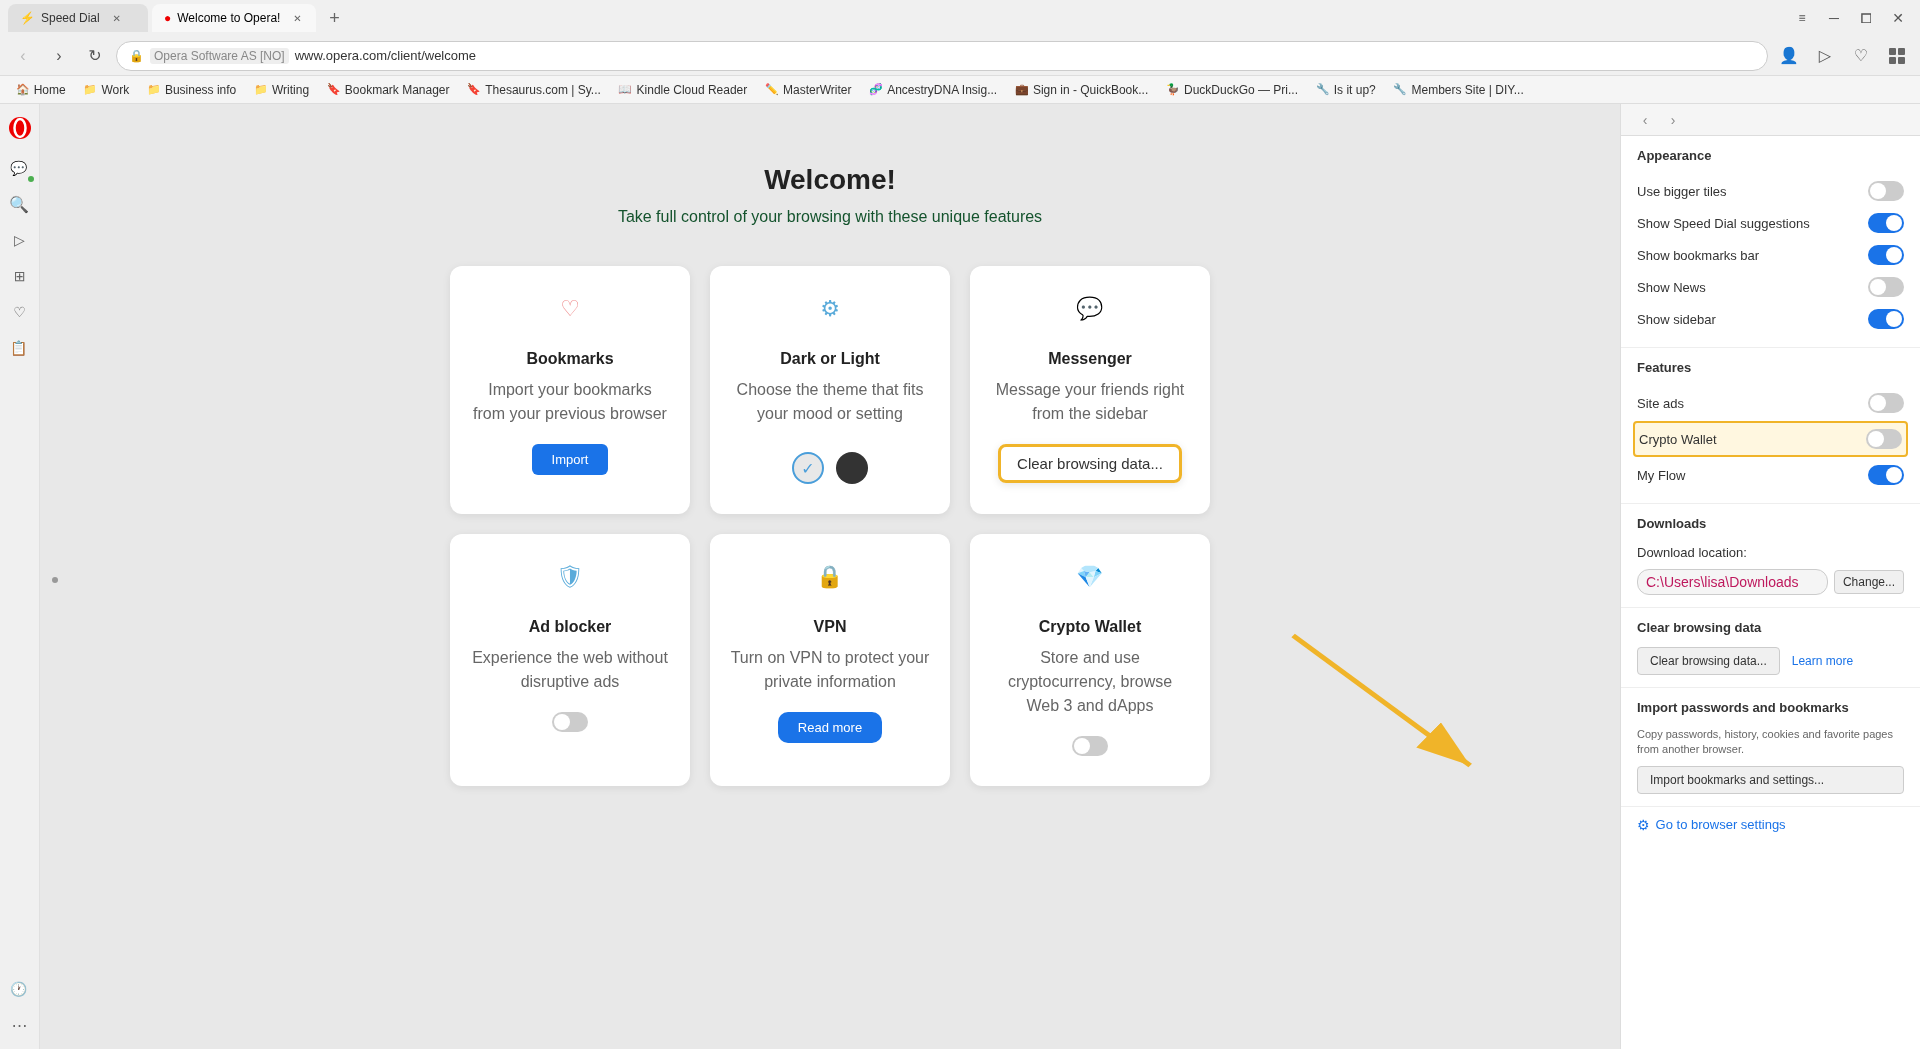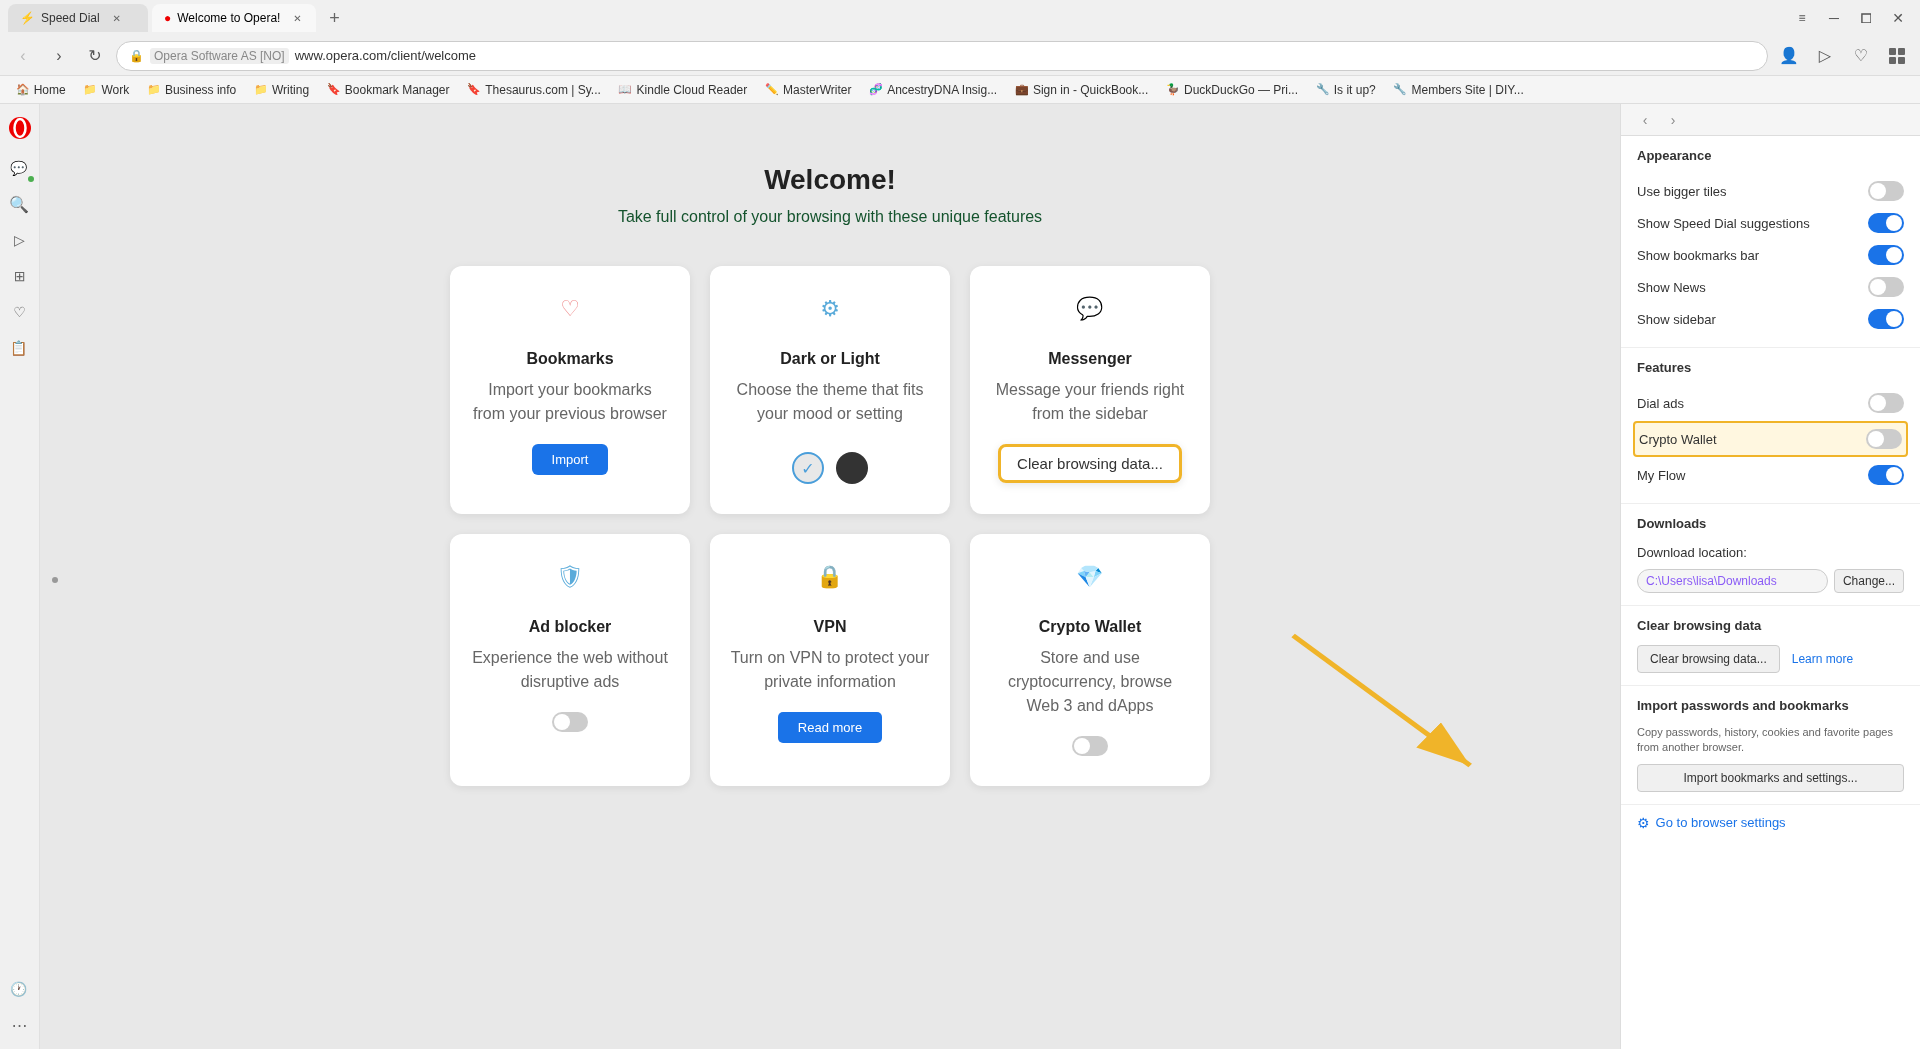--- a/index.html
+++ b/index.html
@@ -52,46 +52,46 @@
     .welcome-subtitle { font-size: 16px; color: #14532d; margin-bottom: 40px; }
 
     
     .cards-grid { display: grid; grid-template-columns: repeat(3, 240px); gap: 20px; }
     .feature-card { background: white; border-radius: 12px; padding: 30px 20px; display: flex; flex-direction: column; align-items: center; text-align: center; gap: 10px; min-height: 160px; box-shadow: 0 2px 8px rgba(0,0,0,0.08); }
     .card-icon { font-size: 24px; color: #4a9eda; margin-bottom: 4px; }
     .card-title { font-size: 16px; font-weight: 700; color: #222; margin-top: 14px; }
     .card-desc { font-size: 16px; color: #666; line-height: 1.5; }
     .card-action { margin-top: 8px; }
     .btn-primary { background: #1a73e8; color: white; border: none; border-radius: 6px; padding: 8px 20px; font-size: 13px; cursor: pointer; font-weight: 500; }
-    .btn-secondary { background: #1a73e8; color: white; border: none; border-radius: 5px; padding: 8px 20px; font-size: 13px; cursor: pointer; }
+    .btn-secondary { background: #1a73e8; color: white; border: none; border-radius: 10px; padding: 8px 20px; font-size: 13px; cursor: pointer; }
     .theme-options { display: flex; gap: 12px; align-items: center; margin-top: 8px; }
     .theme-check { width: 32px; height: 32px; border-radius: 50%; background: #e8e8e8; display: flex; align-items: center; justify-content: center; color: #4a9eda; font-size: 16px; border: 2px solid #4a9eda; cursor: pointer; }
     .theme-dark { width: 32px; height: 32px; border-radius: 50%; background: #333; cursor: pointer; }
 
     
     .clear-browse-btn { background: #f0f0f0; border: 3px solid #f0b429; border-radius: 8px; padding: 12px 20px; font-size: 15px; color: #333; cursor: pointer; font-weight: 500; box-shadow: 0 2px 8px rgba(0,0,0,0.1); }
 
     .toggle-switch { width: 36px; height: 20px; background: #ccc; border-radius: 10px; position: relative; cursor: pointer; }
     .toggle-switch.off { background: #ccc; }
     .toggle-switch::after { content: ''; width: 16px; height: 16px; background: white; border-radius: 50%; position: absolute; top: 2px; left: 2px; transition: left 0.2s; }
     .toggle-switch.on::after { left: 18px; background: white; }
     .toggle-switch.on { background: #1a73e8; }
 
     
     .settings-panel { width: 300px; background: white; border-left: 1px solid #ddd; overflow-y: auto; padding: 0; height: 100%; }
     .settings-section { padding: 12px 16px; border-bottom: 1px solid #eee; }
     .settings-section-title { font-size: 13px; font-weight: 600; color: #333; margin-bottom: 12px; }
     .settings-row { display: flex; justify-content: space-between; align-items: center; padding: 6px 0; }
     .settings-label { font-size: 13px; color: #333; }
     .download-location { display: flex; gap: 6px; align-items: center; margin-top: 8px; }
-    .download-path { font-size: 12px; color: #8b5cf6; background: #f5f5f5; border: 1px solid #ccc; border-radius: 12px; padding: 4px 8px; flex: 1; }
+    .download-path { font-size: 14px; color: #be185d; background: #f5f5f5; border: 1px solid #ccc; border-radius: 12px; padding: 4px 8px; flex: 1; }
     .change-btn { font-size: 12px; color: #333; background: #f0f0f0; border: 1px solid #ccc; border-radius: 4px; padding: 4px 8px; cursor: pointer; }
     .clear-btn { font-size: 12px; color: #333; background: #f0f0f0; border: 1px solid #ccc; border-radius: 4px; padding: 6px 12px; cursor: pointer; }
     .learn-more-link { font-size: 12px; color: #1a73e8; text-decoration: none; cursor: pointer; }
-    .import-btn { font-size: 12px; color: #333; background: #f0f0f0; border: 1px solid #ccc; border-radius: 4px; padding: 6px 12px; cursor: pointer; width: 100%; text-align: center; }
+    .import-btn { font-size: 12px; color: #333; background: #f0f0f0; border: 1px solid #ccc; border-radius: 4px; padding: 6px 12px; cursor: pointer; width: 100%; text-align: left; }
     .settings-desc { font-size: 11px; color: #666; margin-top: 4px; line-height: 1.4; }
     .go-settings-row { display: flex; align-items: center; gap: 6px; padding: 10px 16px; cursor: pointer; color: #1a73e8; font-size: 13px; }
 
     
     .crypto-highlight { background: rgba(255,200,50,0.15); border: 2px solid #f0b429; border-radius: 4px; }
 
     
     .annotation-box { border: 3px solid #f0b429; border-radius: 8px; padding: 8px 16px; background: rgba(255,255,255,0.9); }
 
     
@@ -362,21 +362,21 @@
         <div class="settings-row">
           <span class="settings-label">Show sidebar</span>
           <div class="toggle-switch on"></div>
         </div>
       </div>
 
       <div class="settings-section">
         <div class="settings-section-title">Features</div>
 
         <div class="settings-row">
-          <span class="settings-label">Dial ads</span>
+          <span class="settings-label">Site ads</span>
           <div class="toggle-switch off"></div>
         </div>
 
         <div class="settings-row crypto-highlight" style="padding: 6px 4px; margin: 2px -4px;">
           <span class="settings-label">Crypto Wallet</span>
           <div class="toggle-switch off"></div>
         </div>
 
         <div class="settings-row">
           <span class="settings-label">My Flow</span>

